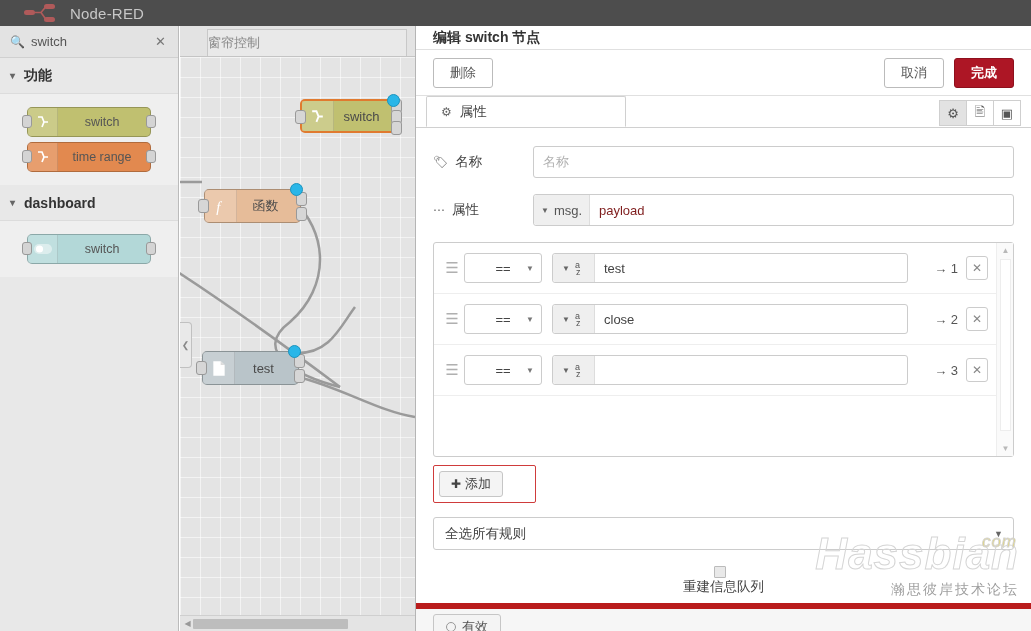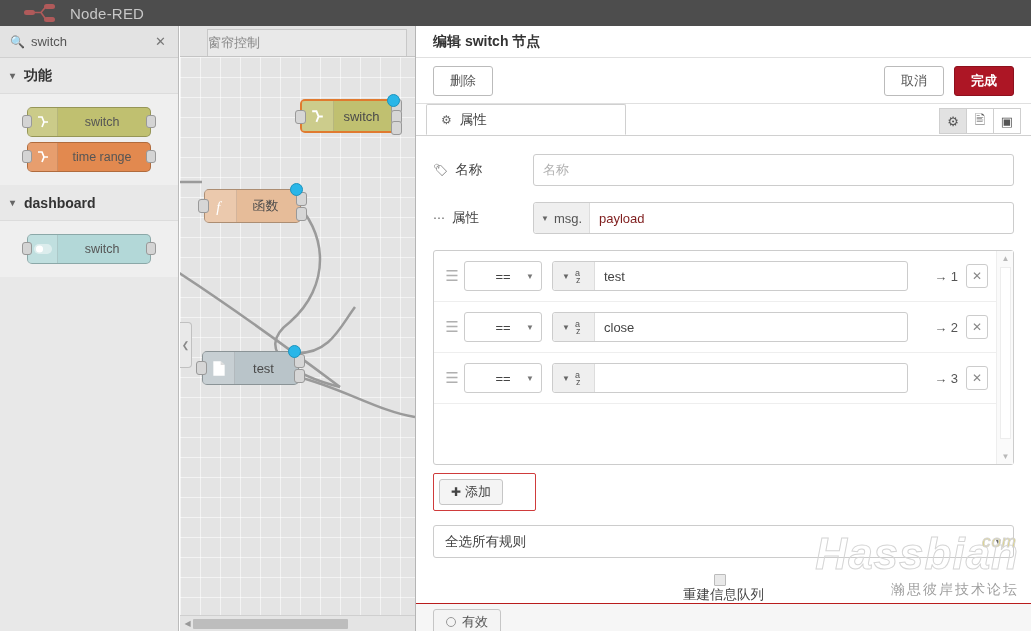--- a/index.html
+++ b/index.html
@@ -131,21 +131,21 @@
     position: absolute; left: 2px; top: 2px; width: 11px; height: 12px;
     color: #999; font-size: 8px; text-align: center; line-height: 12px; cursor: pointer;
   }
 
   
   .dialog {
     position: absolute; left: 415px; top: 26px; width: 616px; height: 605px;
     background: #fff; border-left: 1px solid #b5b5b5;
   }
   .dlg-title {
-    height: 32px; display: flex; align-items: center; padding-left: 17px;
+    height: 24px; display: flex; align-items: center; padding-left: 17px;
     font-size: 14px; font-weight: bold; color: #333;
     border-bottom: 1px solid #e0e0e0;
   }
   .dlg-toolbar {
     height: 46px; display: flex; align-items: center; padding: 0 17px;
     border-bottom: 1px solid #e0e0e0;
   }
   .btn {
     height: 30px; padding: 0 16px; border-radius: 3px; cursor: pointer;
     font-size: 13px; display: inline-flex; align-items: center;
@@ -275,21 +275,21 @@
     margin: 16px 17px 0 17px; display: flex; align-items: center;
     font-size: 13.5px; color: #444; cursor: pointer; flex-direction: column;
   }
   .cbox {
     width: 12px; height: 12px; border: 1px solid #bbb; background: #e9e9e9;
     margin-right: 8px; border-radius: 1px;
   }
 
   .dlg-footer {
     position: absolute; left: 0; right: 0; bottom: 0; height: 28px;
-    border-top: 1px solid #b91c1c; background: #f6f6f6; padding-left: 17px;
+    border-top: 6px solid #b91c1c; background: #f6f6f6; padding-left: 17px;
   }
   .btn-enable {
     margin-top: 5px; height: 26px; padding: 0 12px; border: 1px solid #c6c6c6;
     border-radius: 3px; background: #f4f4f4; font-size: 13px; color: #555;
     display: inline-flex; align-items: center; cursor: pointer;
   }
   .btn-enable .radio {
     width: 10px; height: 10px; border: 1px solid #999; border-radius: 50%;
     margin-right: 6px;
   }

